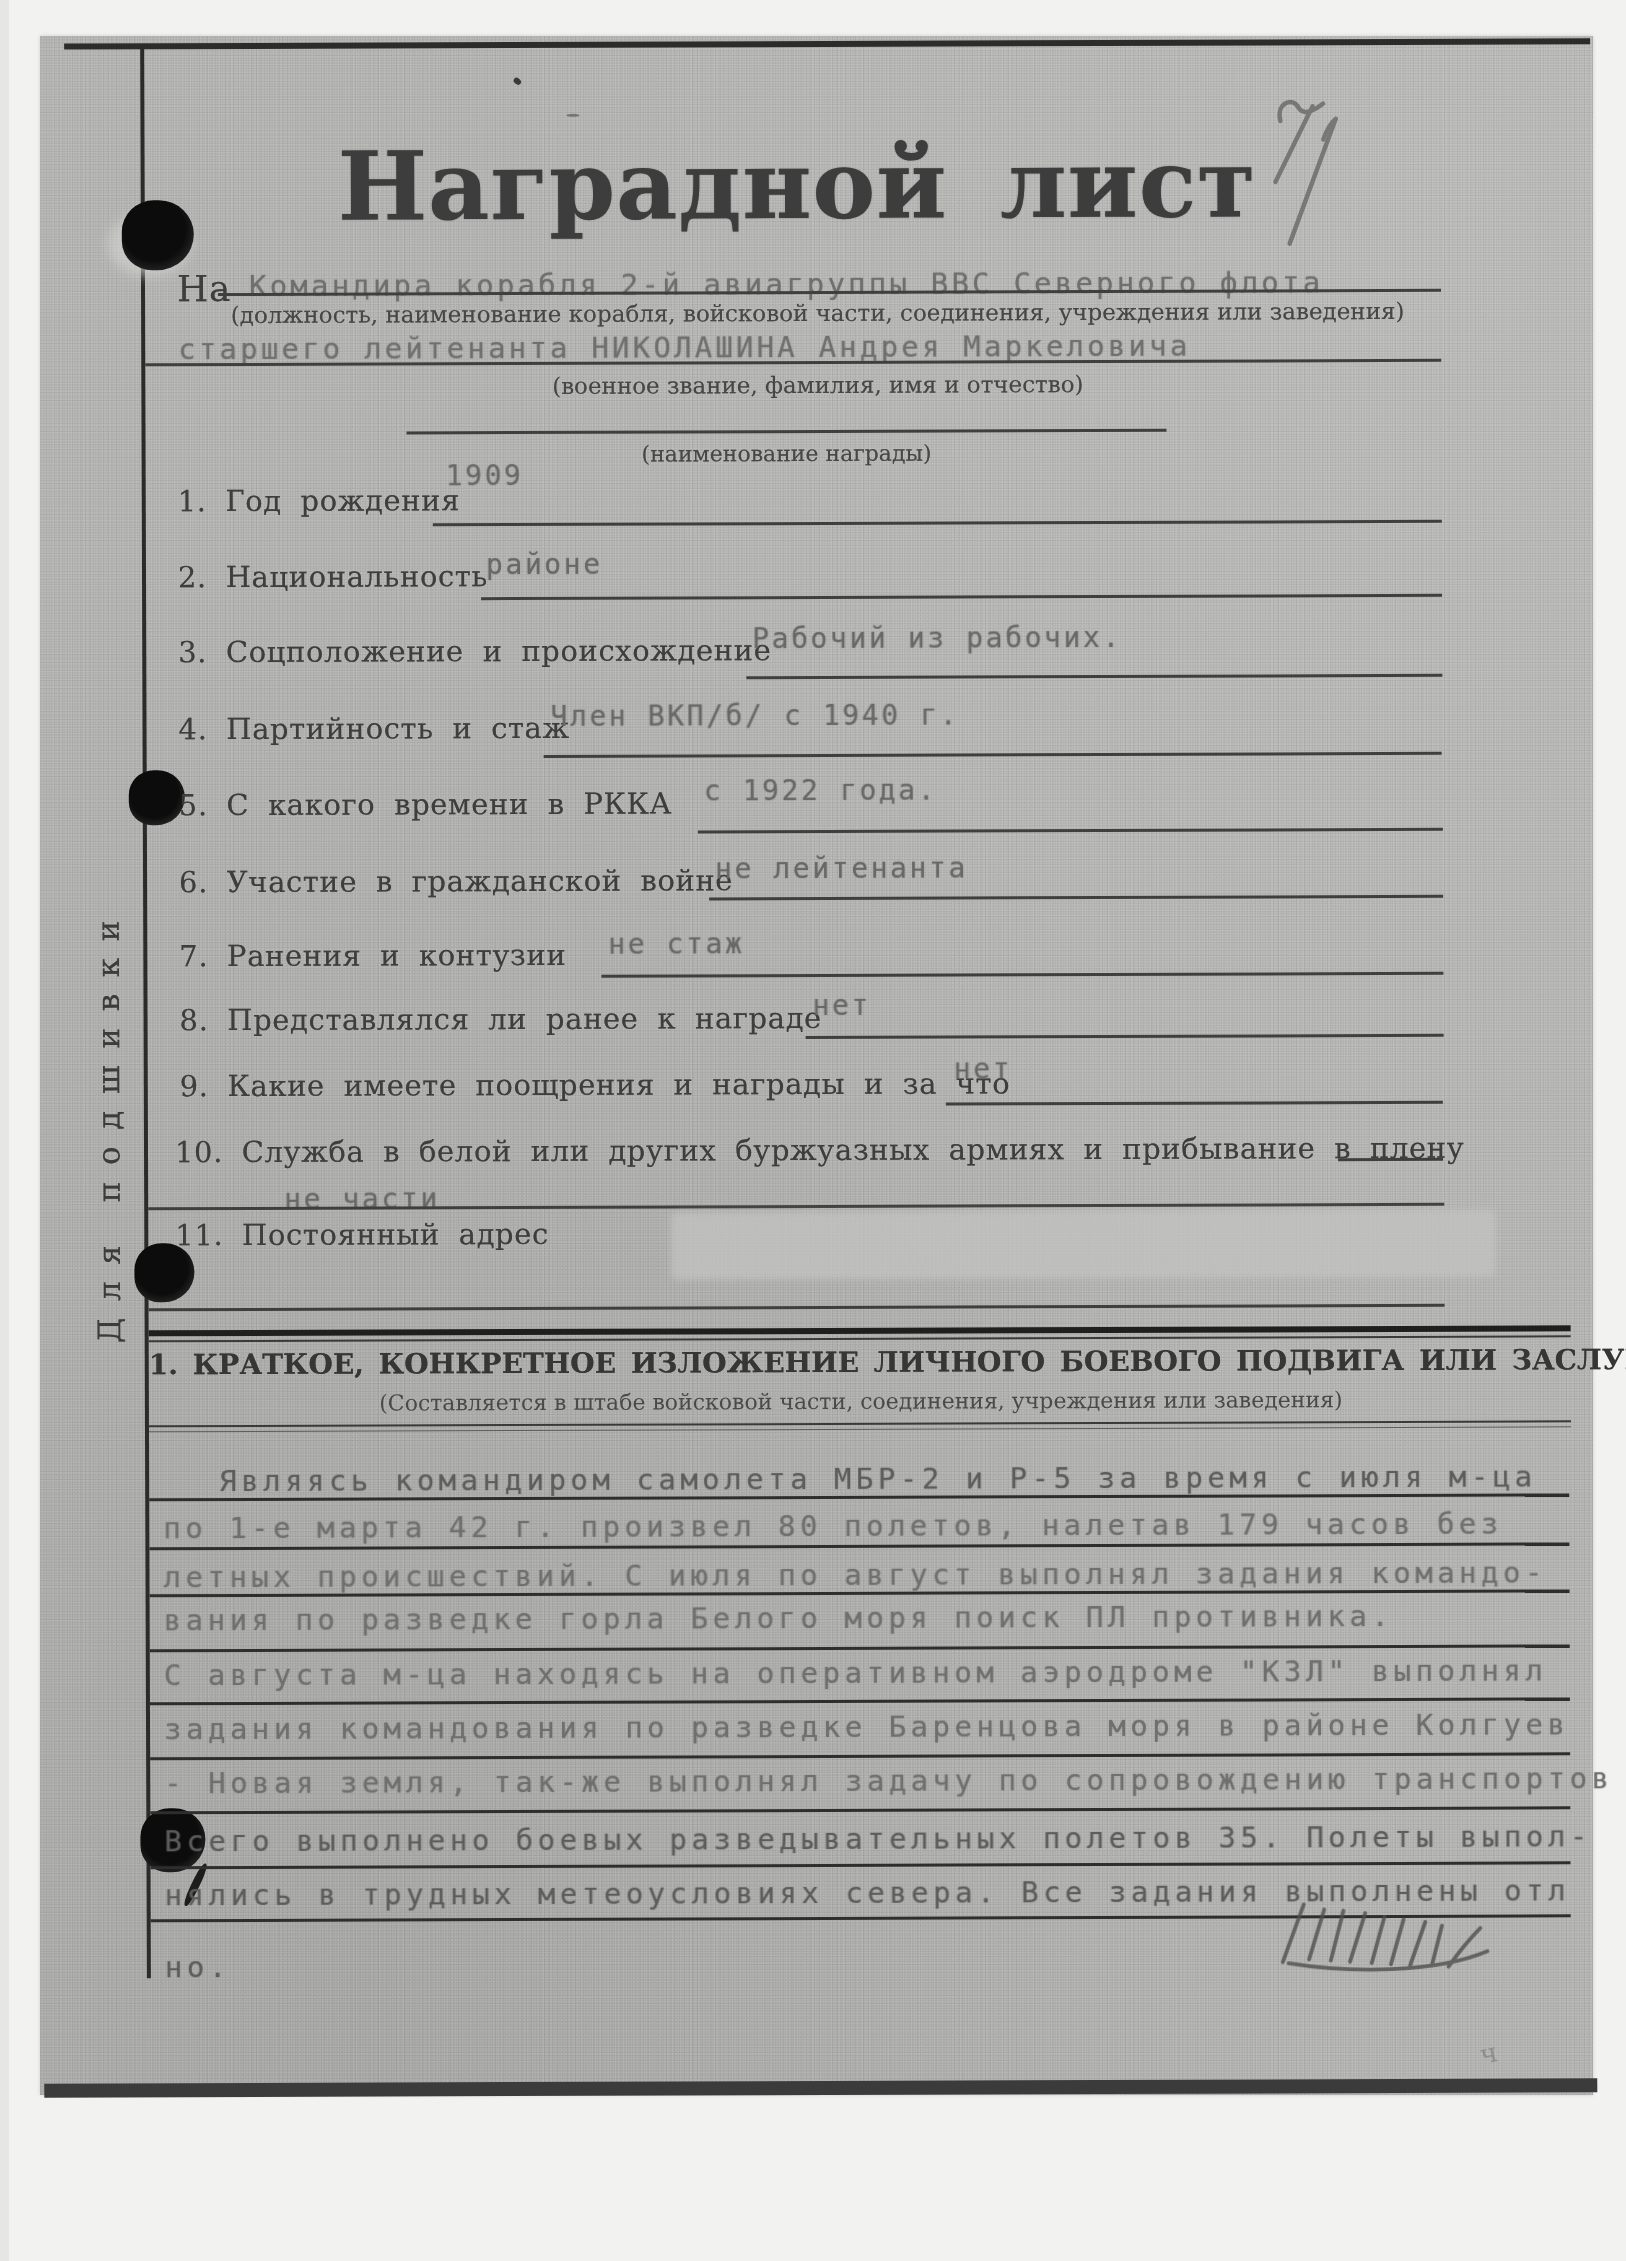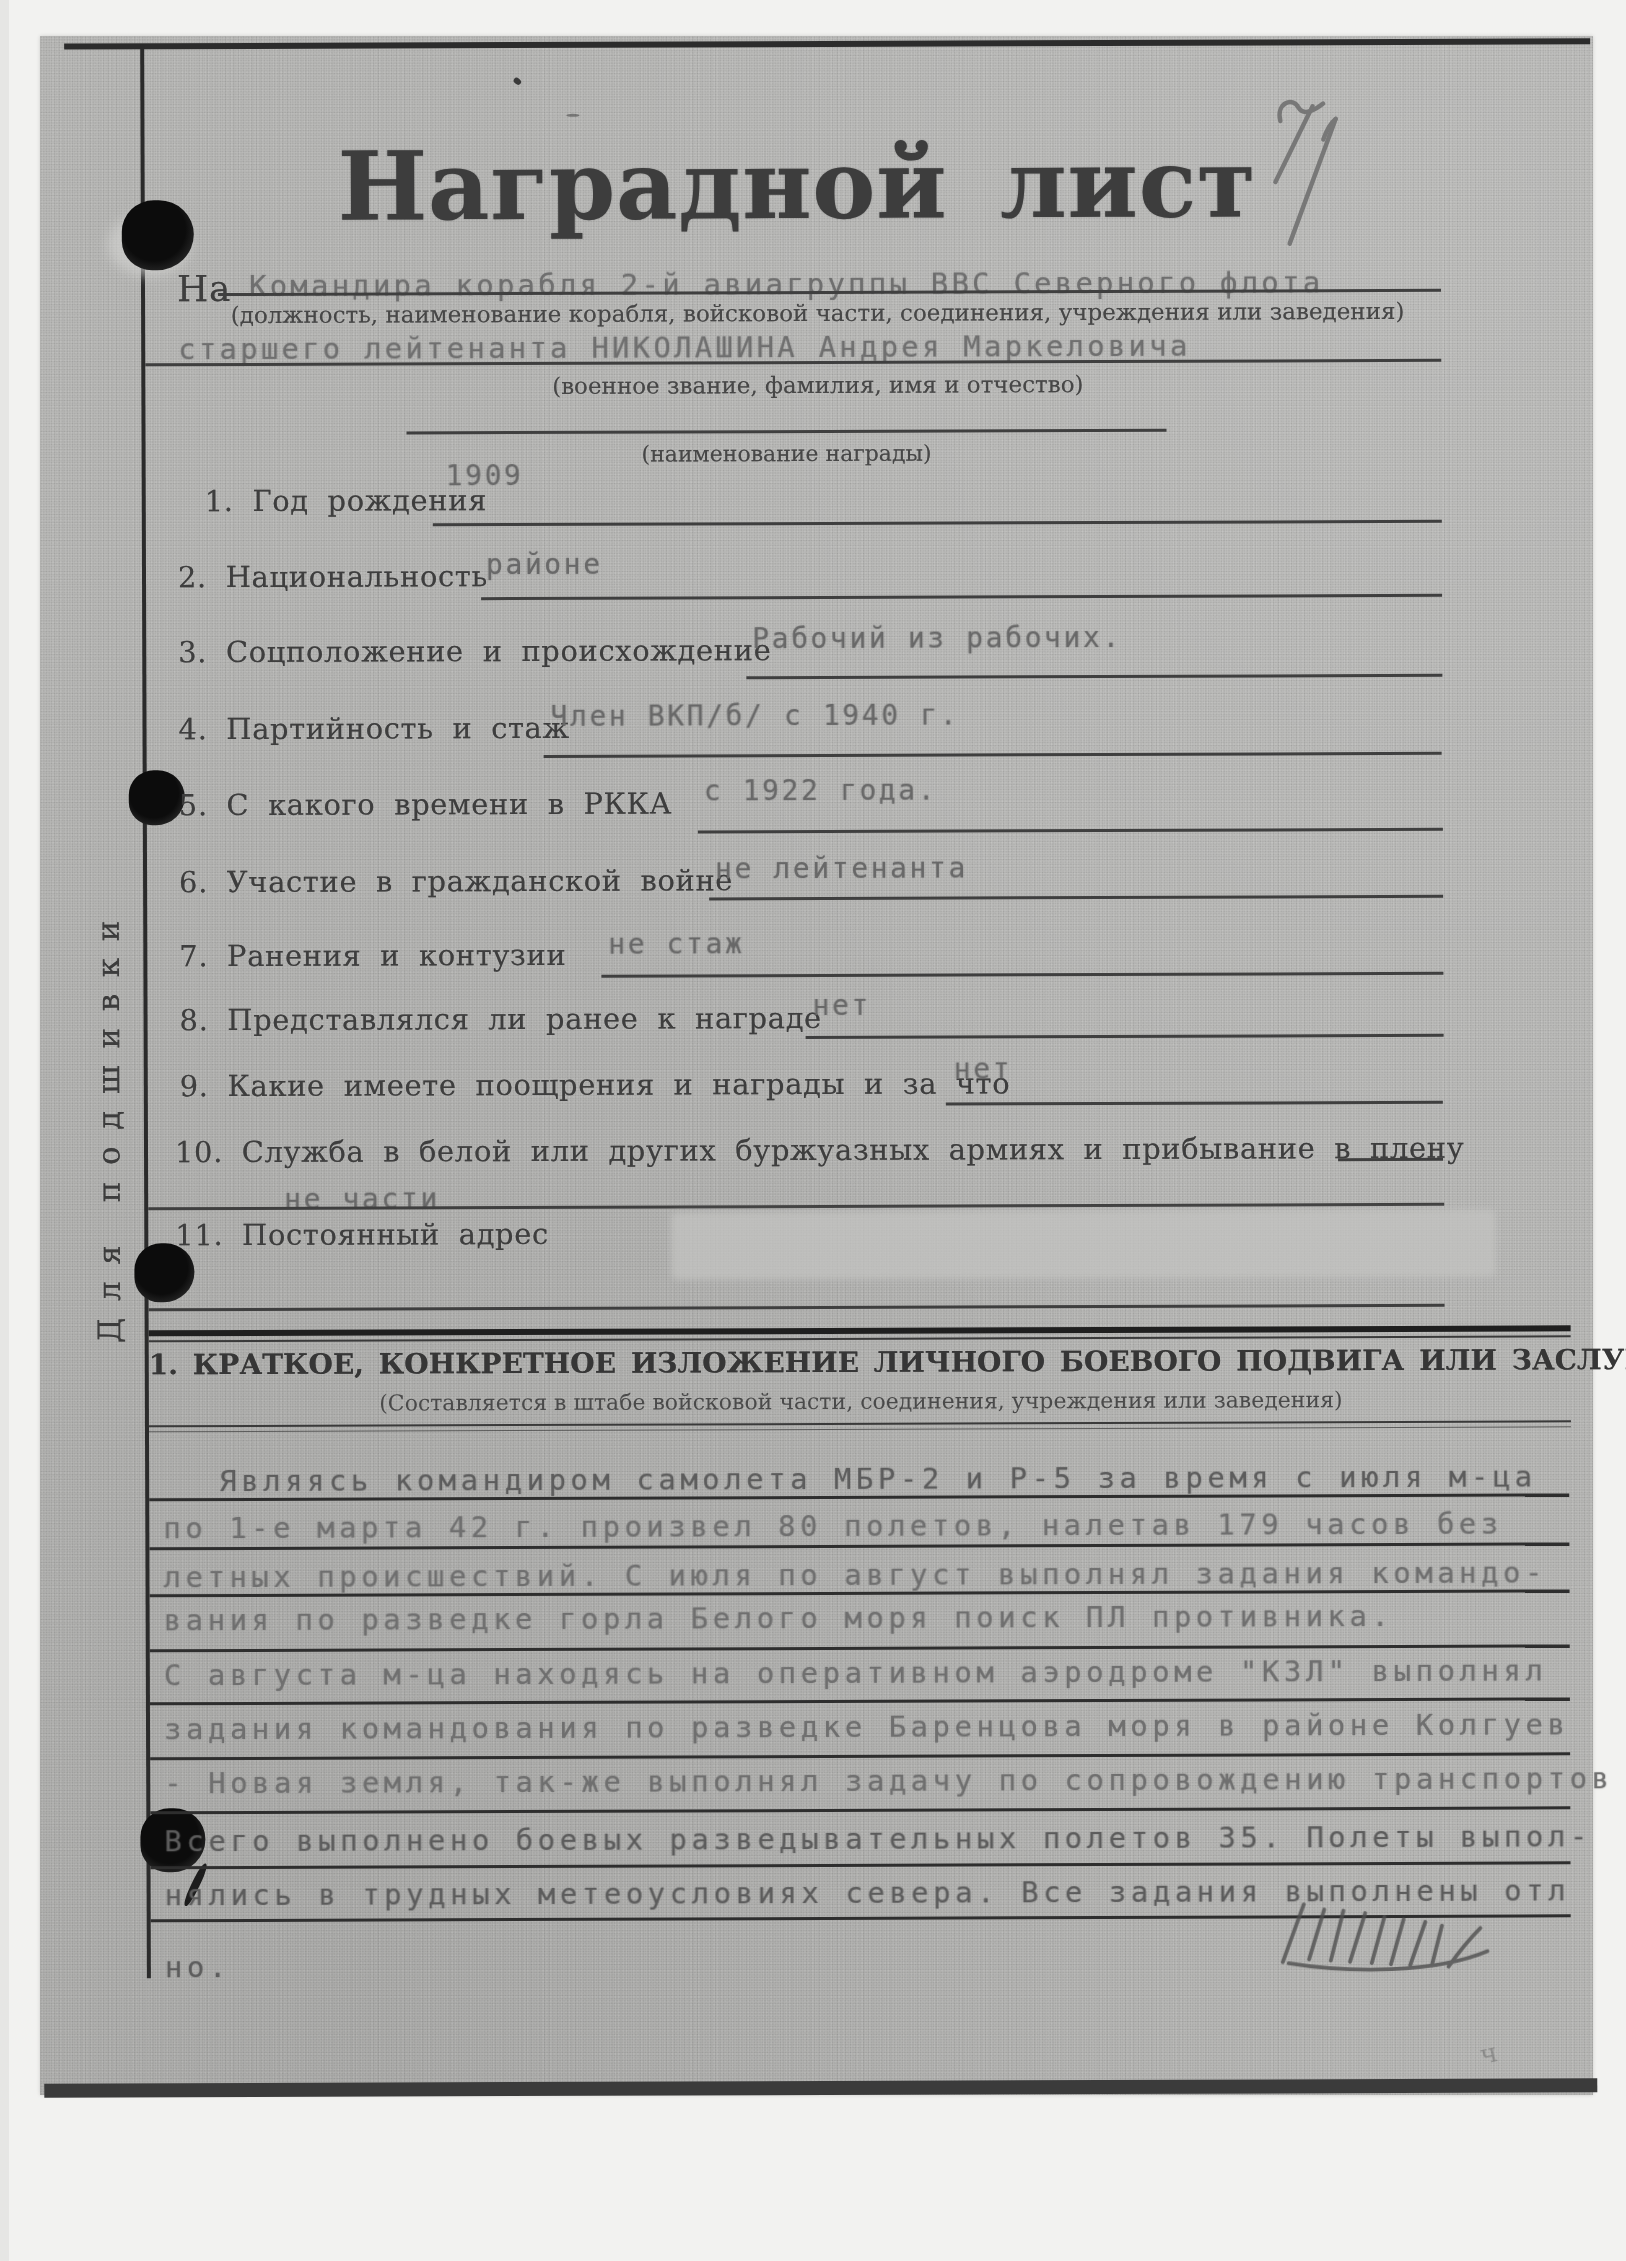--- a/index.html
+++ b/index.html
@@ -105,21 +105,21 @@
     <div class="uline" style="left:180px;top:255px;width:1223px;"></div>
     <div class="caption" style="left:109px;top:264px;width:1341px;">(должность, наименование корабля, войсковой части, соединения, учреждения или заведения)</div>
 
     <span class="typed" style="left:140px;top:294px;font-size:29px;letter-spacing:3.2px;">старшего лейтенанта НИКОЛАШИНА Андрея Маркеловича</span>
     <div class="uline" style="left:107px;top:325px;width:1296px;"></div>
     <div class="caption" style="left:109px;top:336px;width:1341px;">(военное звание, фамилия, имя и отчество)</div>
 
     <div class="uline" style="left:368px;top:394px;width:760px;"></div>
     <div class="caption" style="left:368px;top:405px;width:760px;font-size:22px;">(наименование награды)</div>
 
-    <span class="label" style="left:139px;top:446px;margin-left:27px;">1. Год рождения</span>
+    <span class="label" style="left:139px;top:446px;">1. Год рождения</span>
     <span class="typed typed--val" style="left:407px;top:422px;">1909</span>
     <div class="uline" style="left:394px;top:486px;width:1009px;"></div>
 
     <span class="label" style="left:139px;top:522px;">2. Национальность</span>
     <span class="typed typed--val" style="left:447px;top:511px;">районе</span>
     <div class="uline" style="left:442px;top:560px;width:961px;"></div>
 
     <span class="label" style="left:139px;top:597px;">3. Соцположение и происхождение</span>
     <span class="typed typed--val typed--dark" style="left:713px;top:586px;">Рабочий из рабочих.</span>
     <div class="uline" style="left:707px;top:640px;width:696px;"></div>

